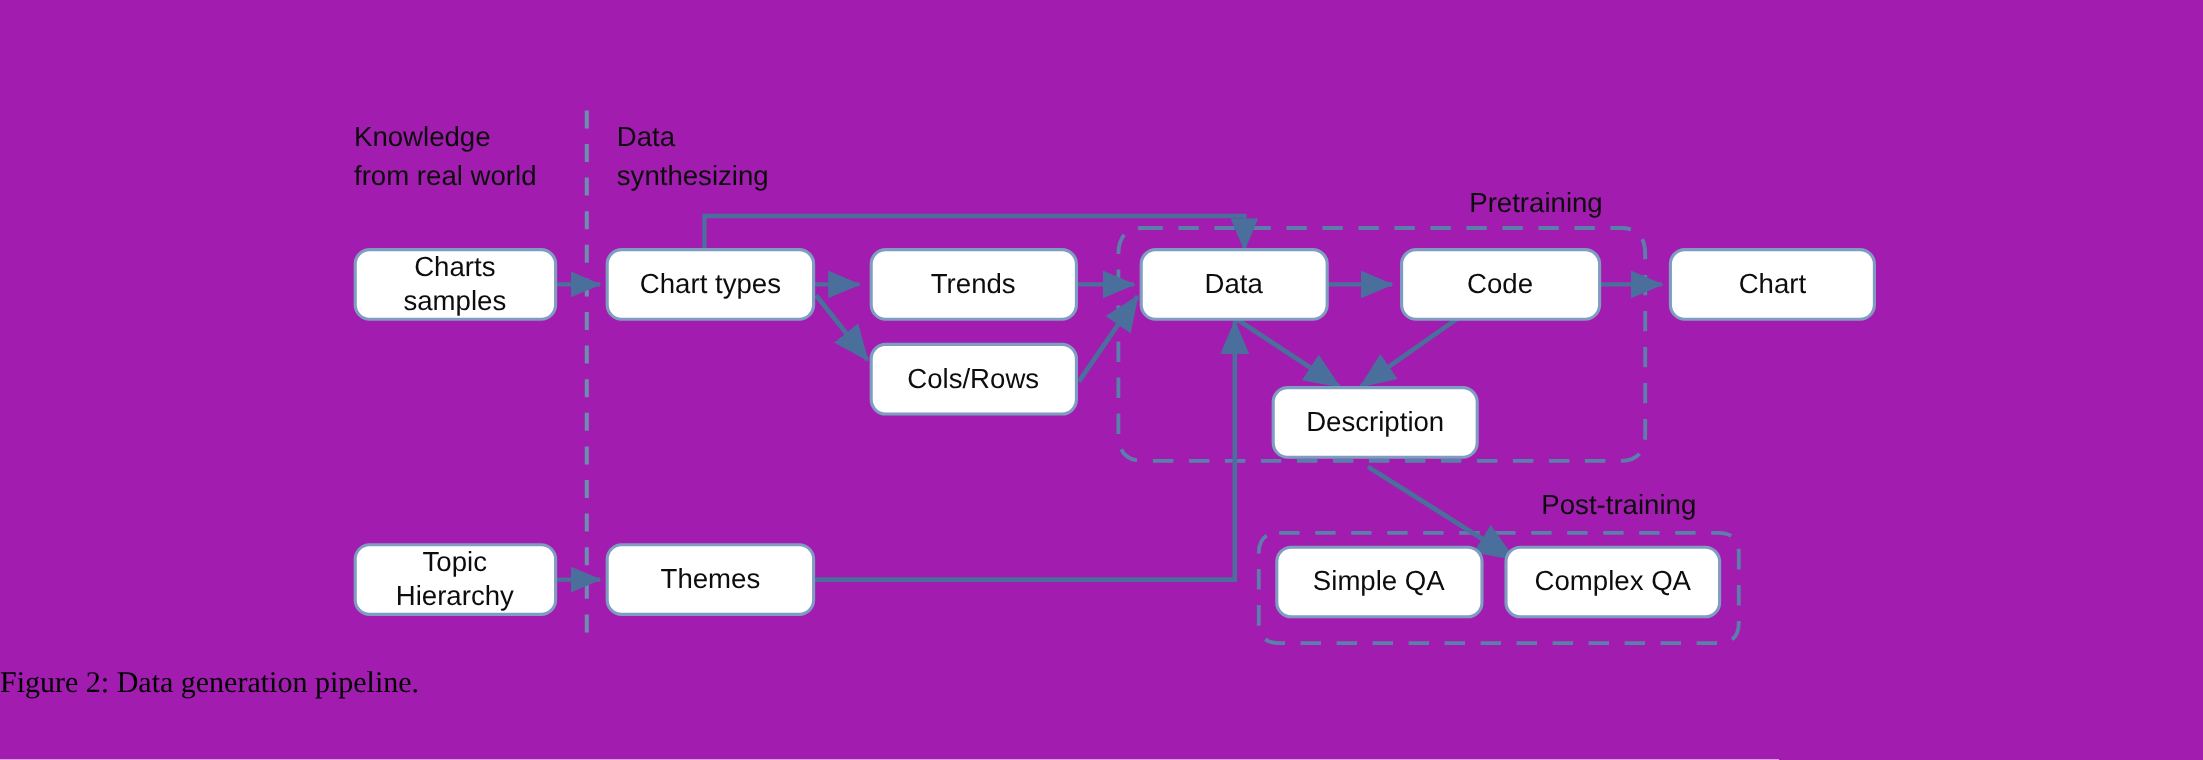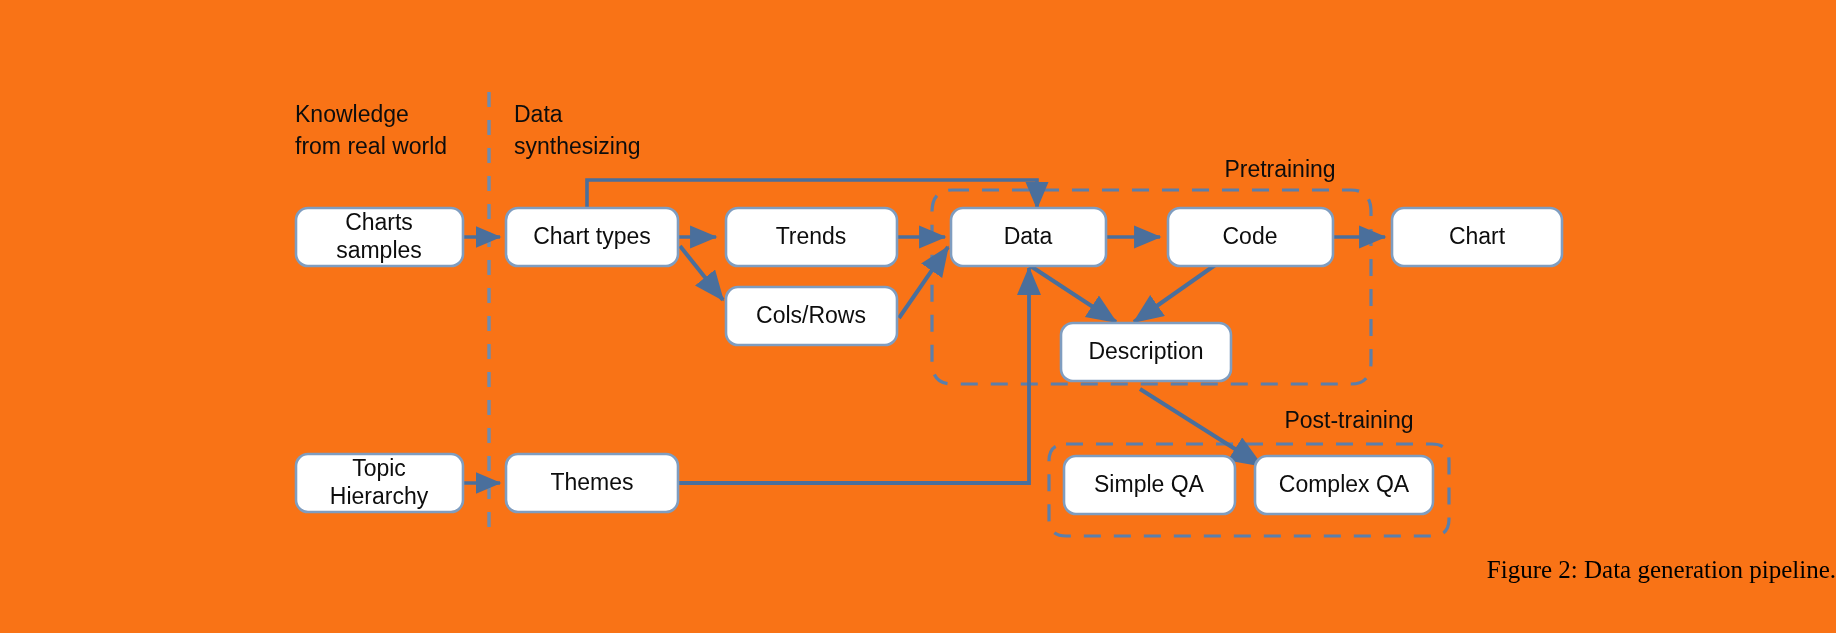--- a/index.html
+++ b/index.html
@@ -4,21 +4,21 @@
 <style>
   html, body {
     margin: 0;
     padding: 0;
     background: #ffffff;
   }
   #page {
     position: relative;
     width: 1836px;
     height: 633px;
-    background: #f97316;
+    background: #a21caf;
     font-family: "Liberation Sans", sans-serif;
     overflow: hidden;
   }
   #diagram-svg {
     position: absolute;
     left: 0;
     top: 0;
     width: 1836px;
     height: 633px;
   }
@@ -40,21 +40,21 @@
     font-size: 23px;
     fill: #0d0d0d;
     text-anchor: middle;
     dominant-baseline: middle;
   }
   .caption {
     position: absolute;
     left: 0;
     top: 556px;
     width: 1836px;
-    text-align: right;
+    text-align: left;
     font-family: "Liberation Serif", serif;
     font-size: 25px;
     color: #000000;
   }
 </style>
 </head>
 <body>
 
 <div id="page">
 

